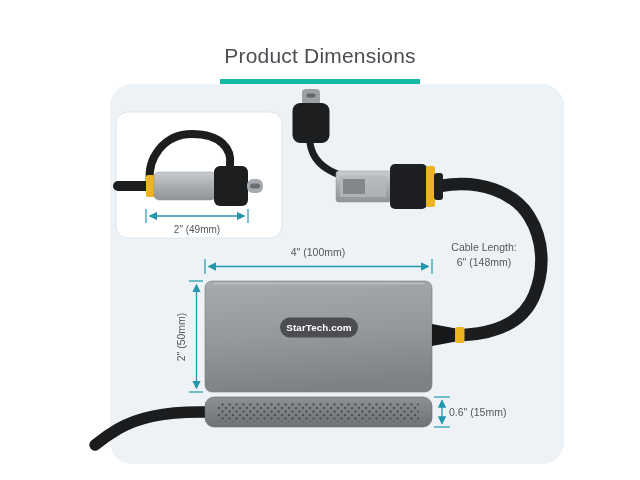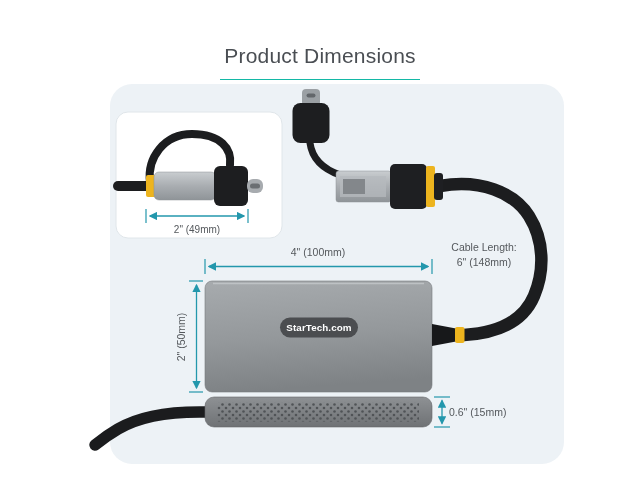--- a/index.html
+++ b/index.html
@@ -8,21 +8,21 @@
     background:#ffffff;
     font-family:"Liberation Sans", sans-serif;
   }
   .title-wrap{
     position:absolute;top:44px;left:0;width:100%;
     text-align:center;z-index:2;
   }
   .title-wrap h1{
     display:inline-block;margin:0;
     font-size:21px;font-weight:400;color:#4a4e53;letter-spacing:.2px;
-    border-bottom:1px solid #14b8a6;
+    border-bottom:5px solid #14b8a6;
     padding:0 4px 11px 4px;
   }
   svg.scene{position:absolute;left:0;top:0;}
   .dim-label{font-size:10.5px;fill:#54585c;}
   .dim-label-sm{font-size:10px;fill:#54585c;}
   .logo-text{font-size:9.8px;font-weight:700;fill:#ffffff;letter-spacing:.1px;}
 </style>
 </head>
 <body>
 

